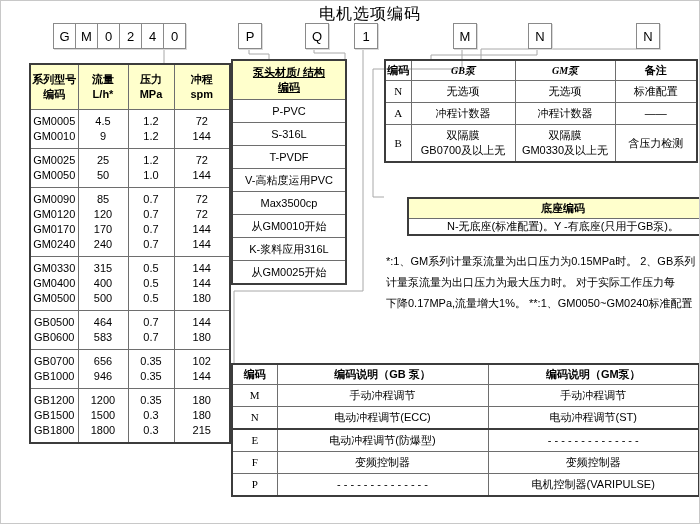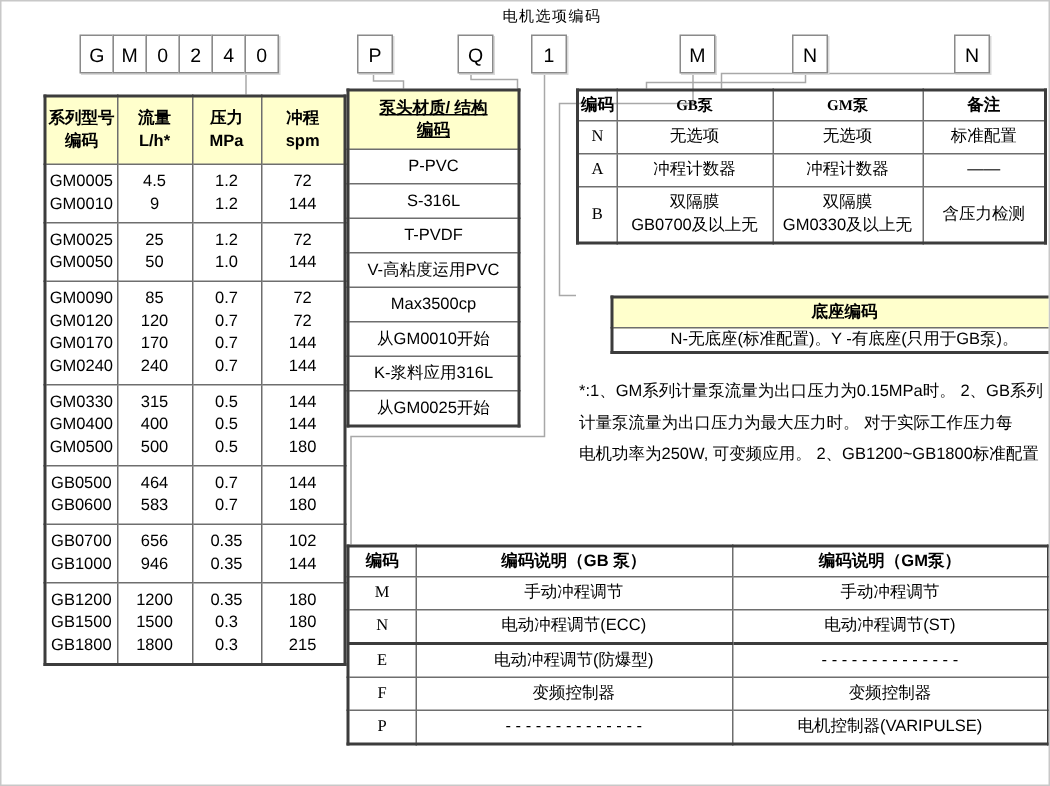--- a/index.html
+++ b/index.html
@@ -3,21 +3,21 @@
 <meta charset="utf-8">
 <style>
   html,body{margin:0;padding:0;background:#fff;}
   #page{position:relative;width:700px;height:524px;background:#ffffff;
         font-family:"Liberation Sans","DejaVu Sans",sans-serif;color:#000;
         border:1px solid #c8c8c8;box-sizing:border-box;overflow:hidden;}
   .abs{position:absolute;}
   .pre{white-space:pre-line;}
 
   
-  #page-title{left:334px;top:3px;font-size:10px;letter-spacing:1px;}
+  #page-title{left:318px;top:3px;font-size:16px;letter-spacing:1px;}
 
   
   .box-row{left:53px;top:22px;display:flex;}
   .code-box{width:21px;height:24px;border:1px solid #8a8a8a;background:#fff;
             display:flex;align-items:center;justify-content:center;
             font-size:13px;margin-left:-1px;box-shadow:1px 1px 0 #d9d9d9;}
   .opt-box{position:absolute;top:22px;width:22px;height:24px;border:1px solid #8a8a8a;
            background:#fff;display:flex;align-items:center;justify-content:center;
            font-size:13px;box-shadow:1px 1px 0 #d9d9d9;}
   .opt0{left:237px;} .opt1{left:304px;} .opt2{left:353px;}
@@ -42,21 +42,21 @@
   #series-tbl th{height:40px;font-size:11px;margin-top:20px;}
   #series-tbl td{padding:4px 1px;margin-top:48px;}
 
   
   #head-wrap{left:230px;top:58px;width:116px;}
   #head-tbl th{height:34px;text-decoration:underline;}
   #head-tbl td{height:20px;padding:1px;}
 
   
   #option-wrap{left:383px;top:58px;width:312px;}
-  #option-tbl .small-latin{font-family:"Liberation Serif","DejaVu Serif",serif;font-size:10px;}
+  #option-tbl .small-latin{font-family:"Liberation Serif","DejaVu Serif",serif;font-size:10px;font-style:italic;}
   #option-tbl td{padding:3px 1px;}
 
   
   #base-wrap{left:406px;top:196px;width:312px;border-radius:21px;}
   #base-tbl td{padding:0 1px;}
 
   
   #notes{left:385px;top:250px;width:313px;font-size:11px;line-height:21px;}
   .note-line{white-space:pre-wrap;}
 
@@ -236,21 +236,21 @@
         <tr>
           <td>N-无底座(标准配置)。Y -有底座(只用于GB泵)。</td>
         </tr>
       </tbody>
     </table>
   </div>
 
   <div id="notes" class="abs">
     <div class="note-line">*:1、GM系列计量泵流量为出口压力为0.15MPa时。 2、GB系列</div>
     <div class="note-line">计量泵流量为出口压力为最大压力时。 对于实际工作压力每</div>
-    <div class="note-line">电机功率为250W, 可变频应用。 2、GB1200~GB1800标准配置</div>
+    <div class="note-line">下降0.17MPa,流量增大1%。 **:1、GM0050~GM0240标准配置</div>
   </div>
 
   <div id="flow-wrap" class="abs">
     <table class="tbl" id="flow-tbl">
       <colgroup>
           <col style="width:45px">
           <col style="width:211px">
           <col style="width:211px">
         </colgroup>
       <thead>

